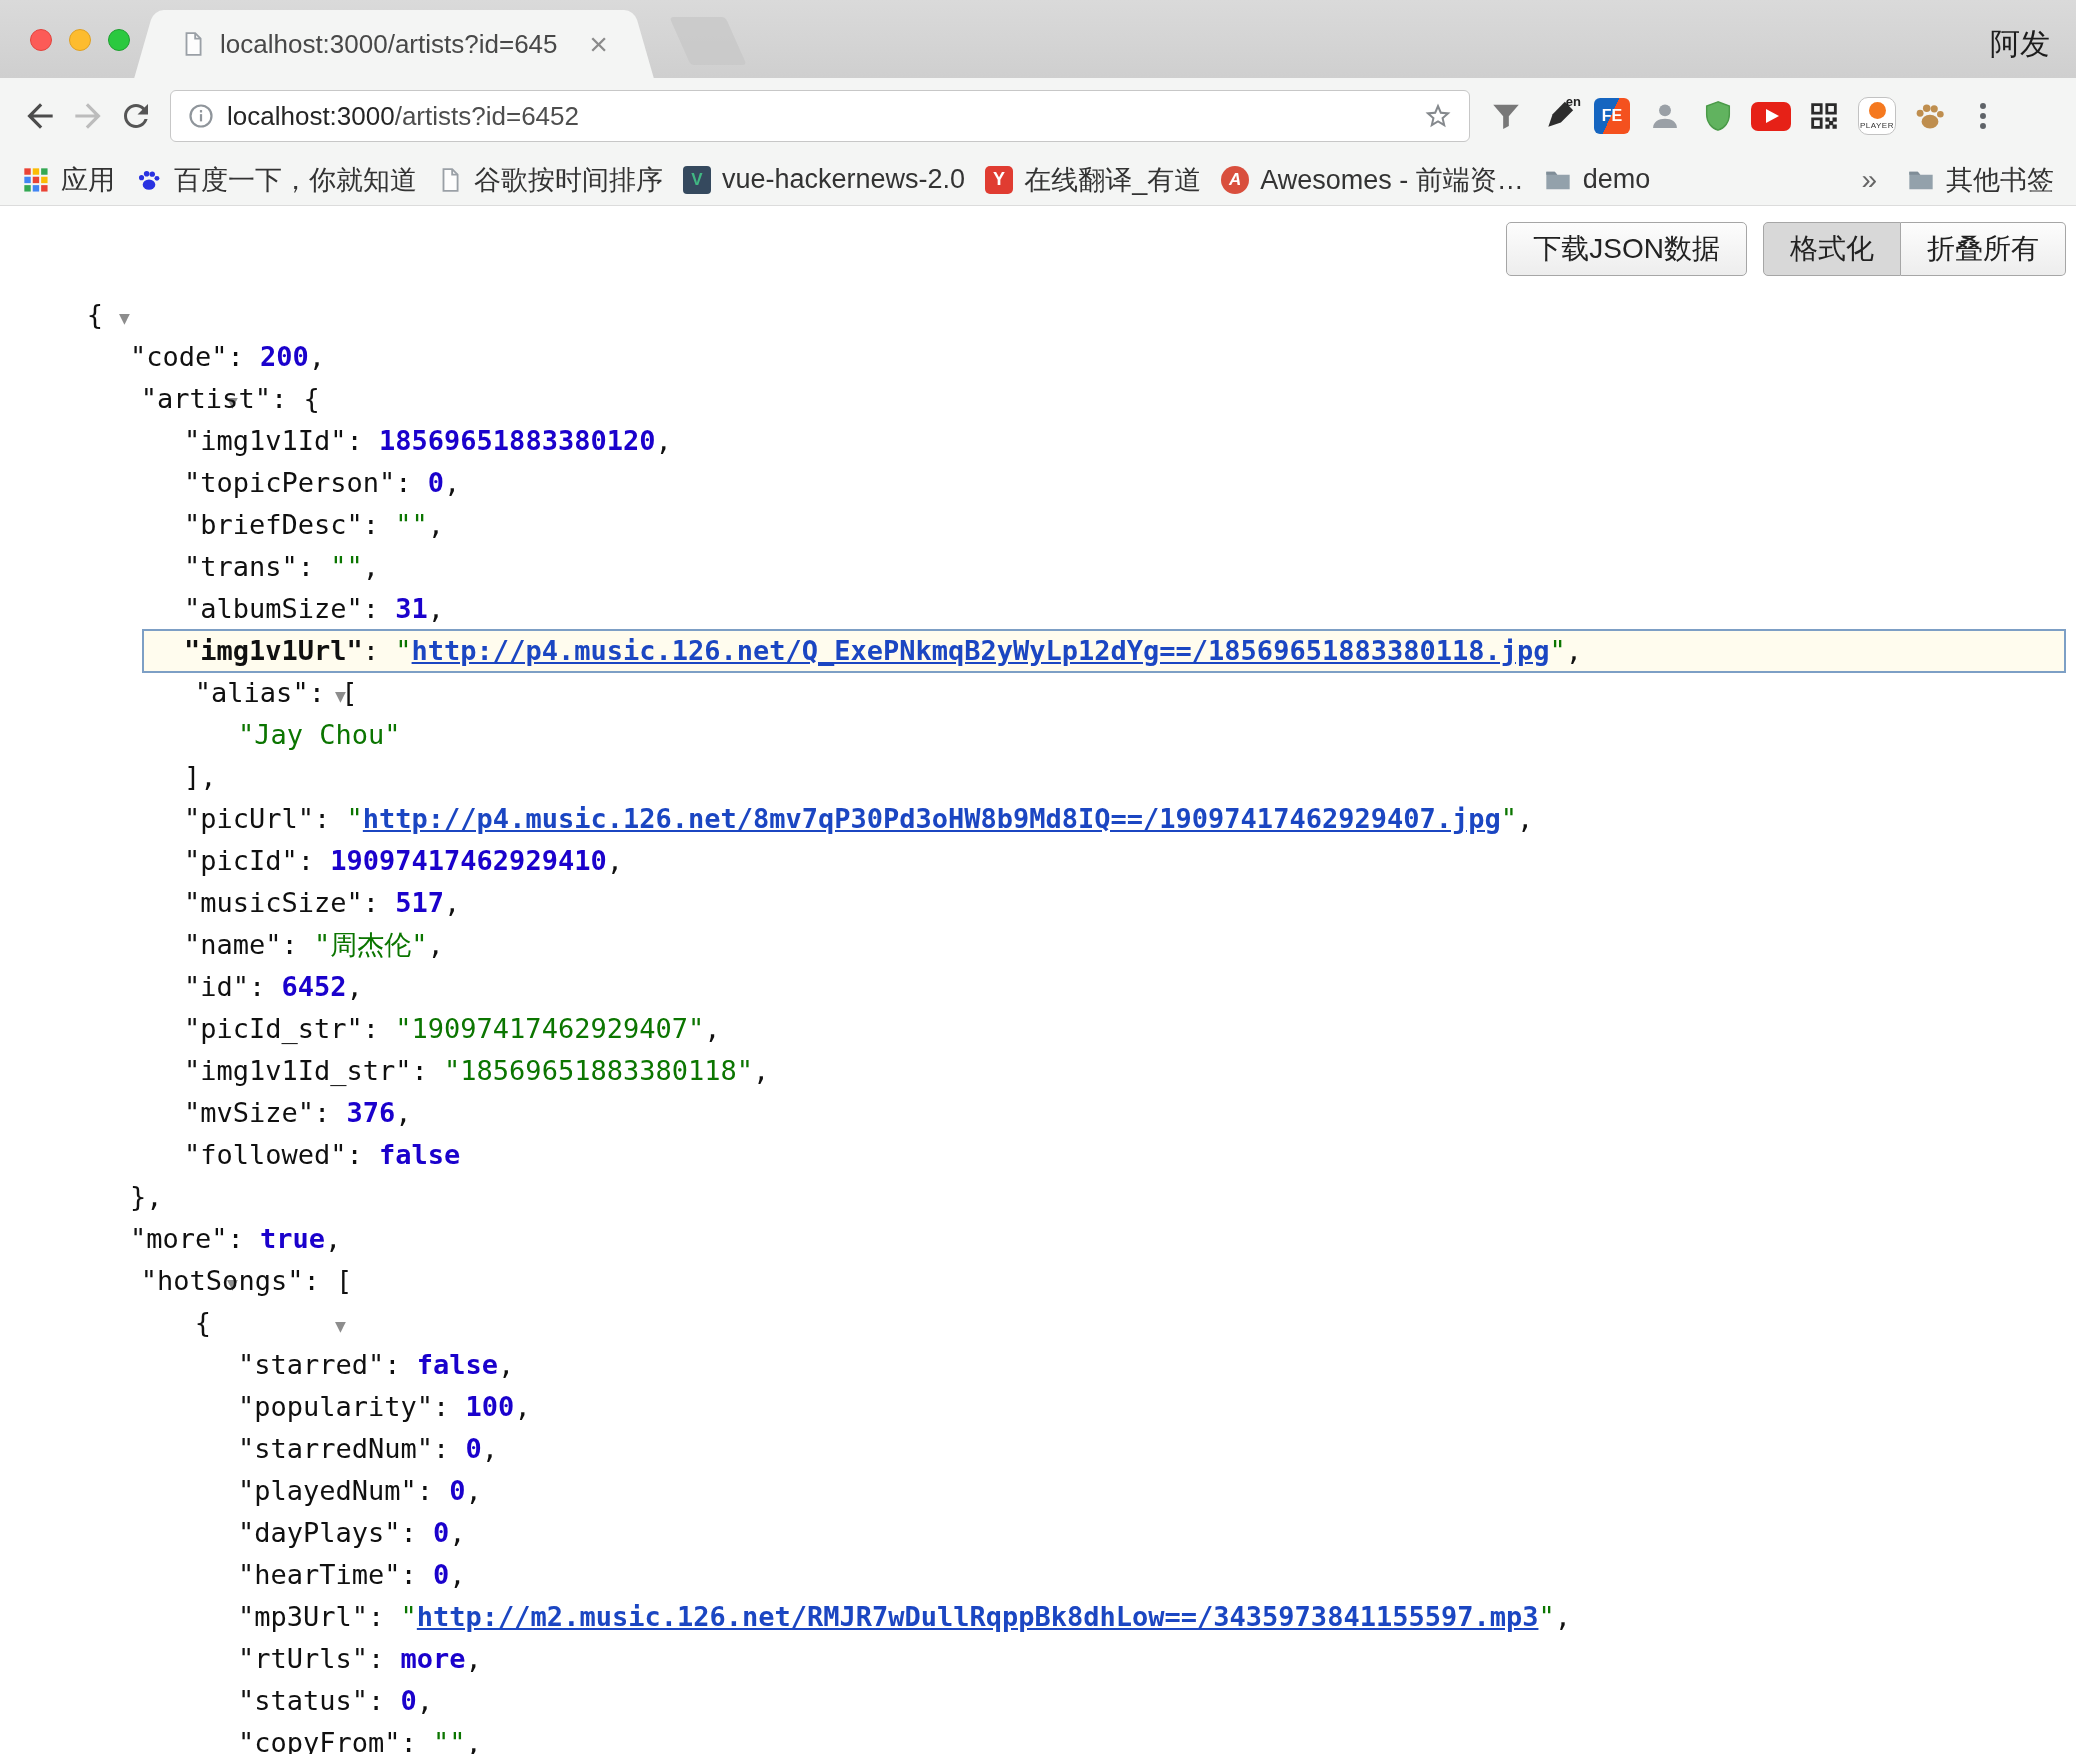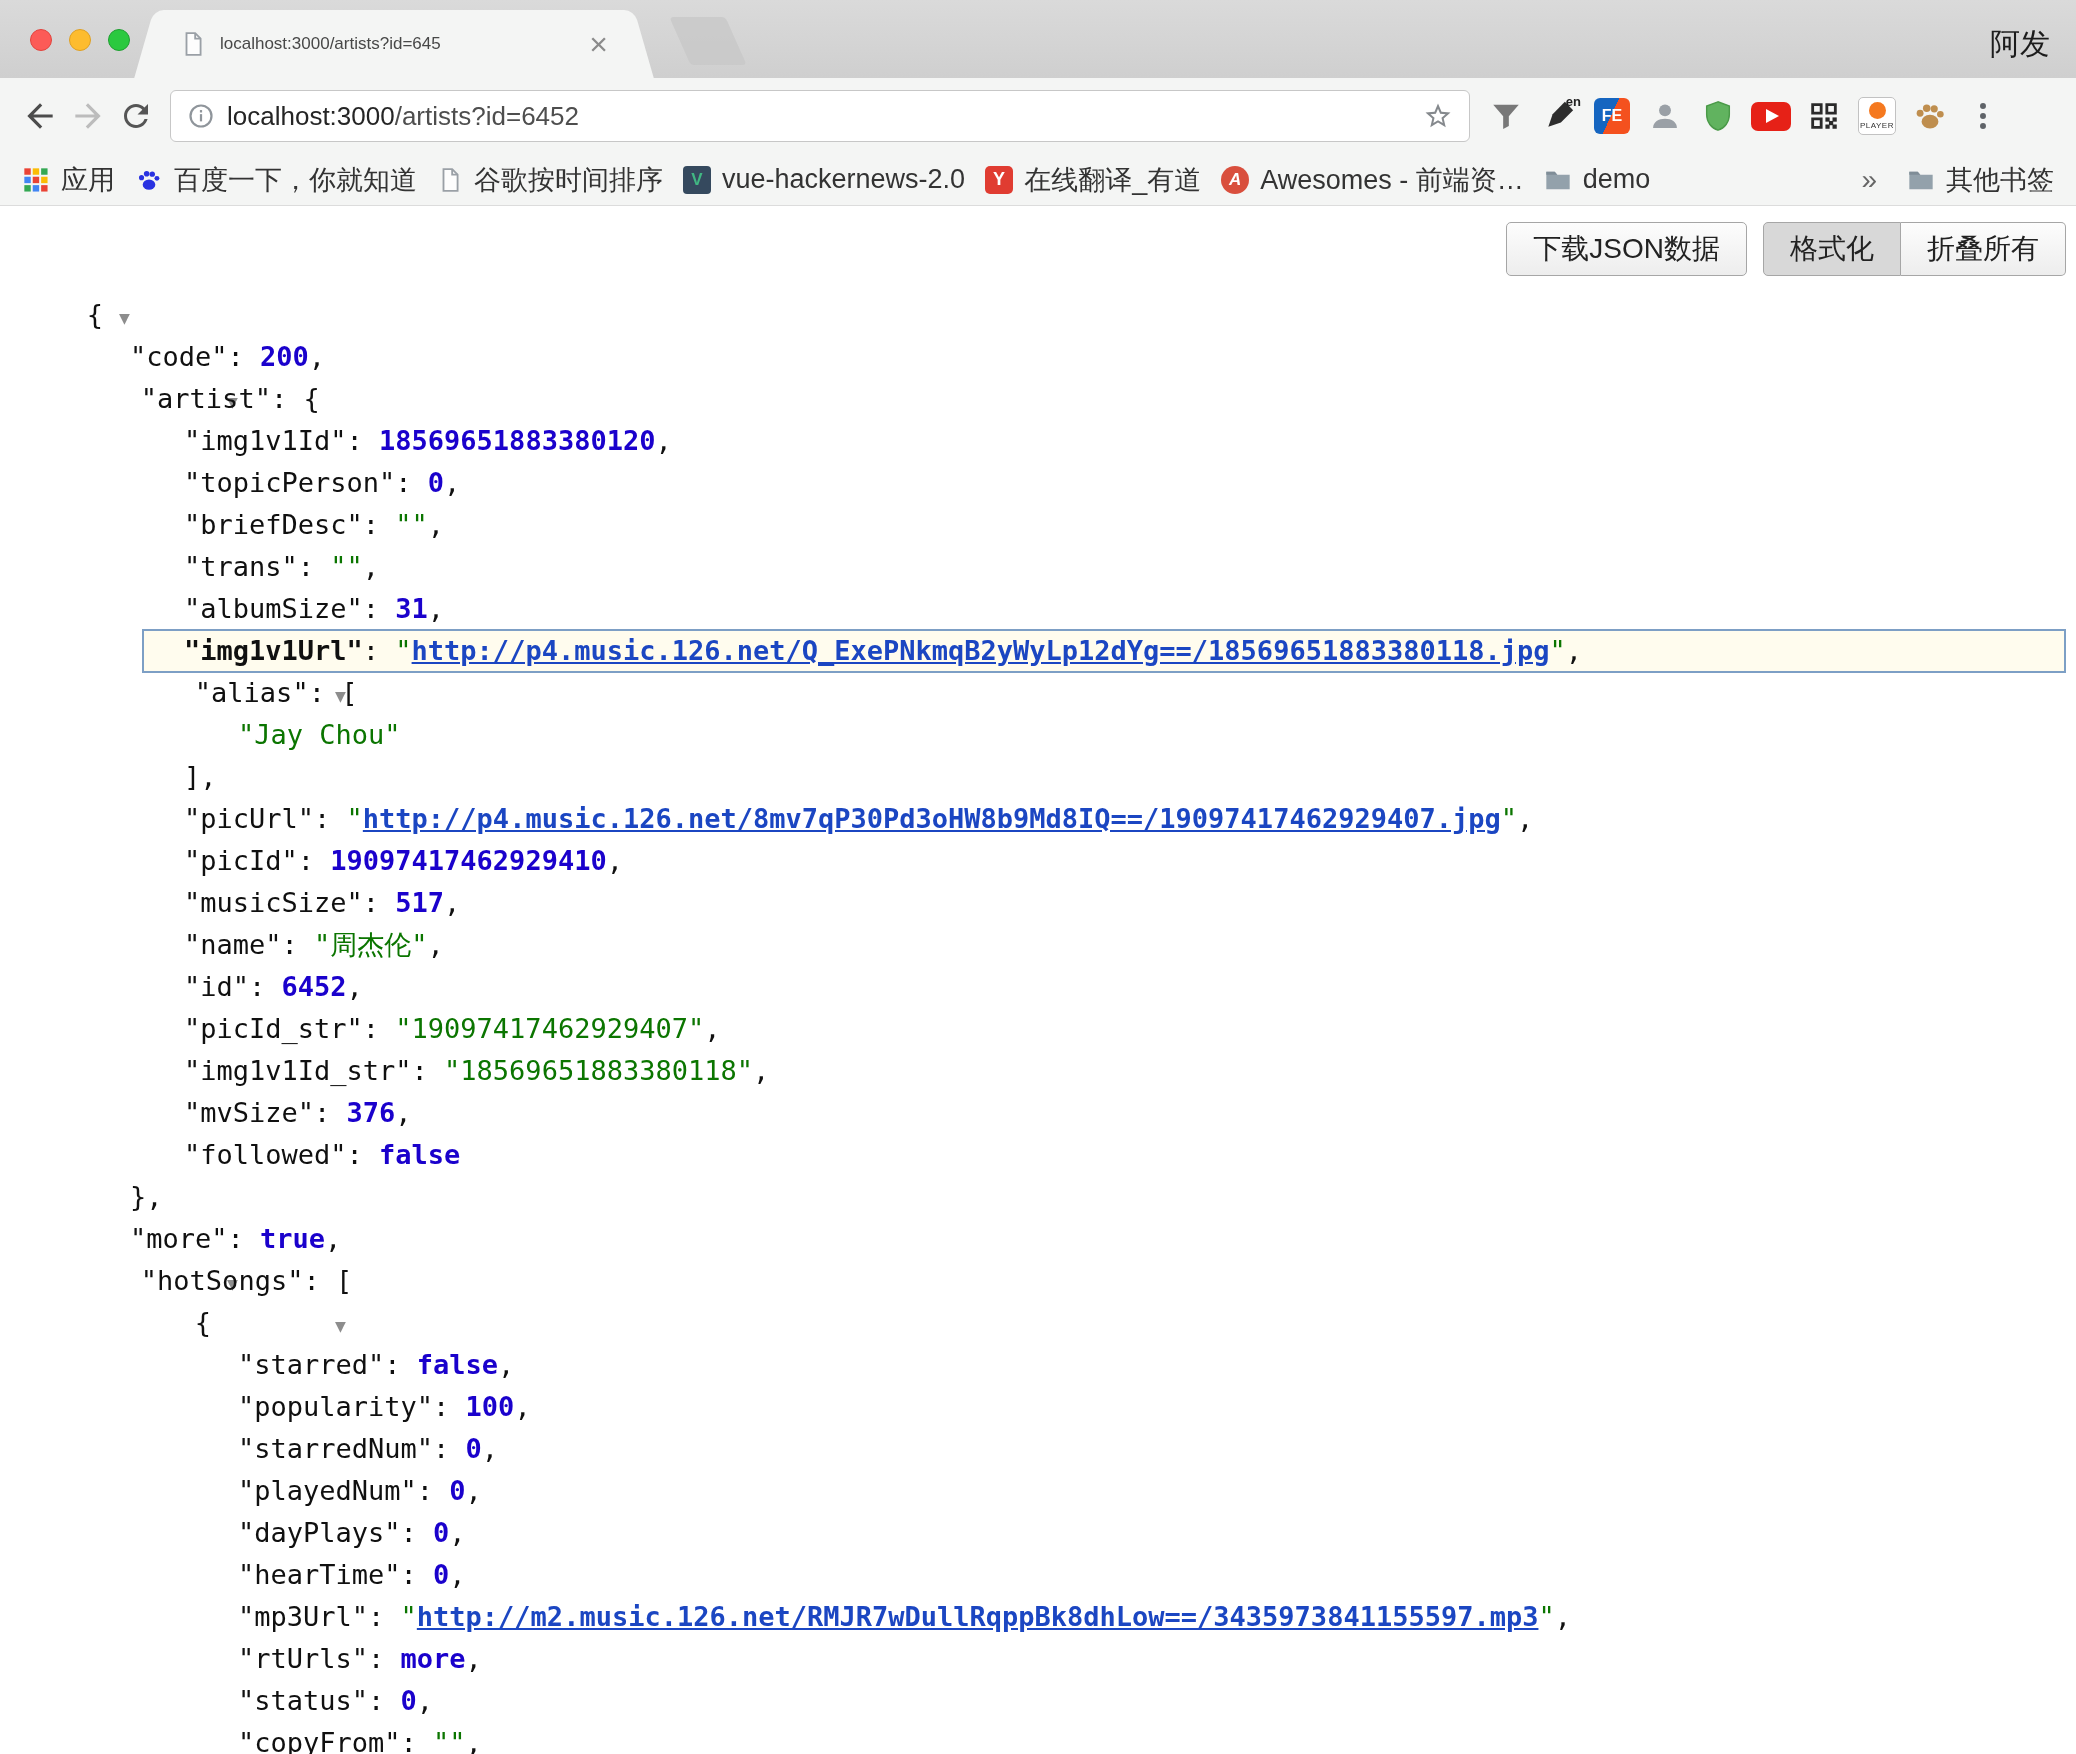--- a/index.html
+++ b/index.html
@@ -30,21 +30,21 @@
     border-radius: 12px 12px 0 0;
     display: flex; align-items: center; gap: 14px;
     padding: 0 20px; z-index: 2;
   }
   .tab::before, .tab::after {
     content: ""; position: absolute; top: 0; width: 34px; height: 68px;
     background: #f4f5f4;
   }
   .tab::before { left: -16px; transform: skewX(-16deg); border-radius: 10px 0 0 0; }
   .tab::after  { right: -16px; transform: skewX(16deg); border-radius: 0 10px 0 0; }
-  .tab-title { font-size: 17px; color: #484848; white-space: nowrap; overflow: hidden; flex: 1; z-index: 1; }
+  .tab-title { font-size: 26px; color: #484848; white-space: nowrap; overflow: hidden; flex: 1; z-index: 1; }
   .tab-close { font-size: 32px; color: #8b8b8b; z-index: 1; line-height: 1; }
 
   .newtab {
     position: absolute; left: 680px; top: 17px;
     width: 56px; height: 48px;
     background: #c7c7c7; border-radius: 4px;
     transform: skewX(24deg); opacity: .75;
   }
   .profile-name { position: absolute; right: 26px; top: 24px; font-size: 30px; color: #1c1c1c; }
 
@@ -72,21 +72,21 @@
     background: linear-gradient(115deg, #1565c0 0 48%, #f4511e 48% 100%);
     color: #fff; font-size: 16px; font-weight: bold;
     display: flex; align-items: center; justify-content: center;
   }
   .ic-yt { width: 40px; height: 29px; background: #e62117; border-radius: 7px; position: relative; }
   .ic-yt::after {
     content: ""; position: absolute; left: 15px; top: 7px;
     border-left: 13px solid #fff; border-top: 7.5px solid transparent; border-bottom: 7.5px solid transparent;
   }
   .ic-player {
-    width: 38px; height: 38px; border-radius: 5px; background: #fff; border: 1px solid #c2c2c2;
+    width: 38px; height: 38px; border-radius: 10px; background: #fff; border: 1px solid #c2c2c2;
     display: flex; flex-direction: column; align-items: center; justify-content: center; gap: 2px;
   }
   .ic-player .blob { width: 17px; height: 17px; border-radius: 50%; background: #f5791f; }
   .ic-player .ptxt { font-size: 8px; color: #333; letter-spacing: .5px; }
   .ic-en-label { position: absolute; right: 0px; top: 0px; font-size: 13px; color: #222; font-weight: bold; }
 
   
   .bookmarks {
     height: 52px; background: #f4f5f4; border-bottom: 1px solid #dcdcdc;
     display: flex; align-items: center; padding: 0 22px; gap: 20px;

